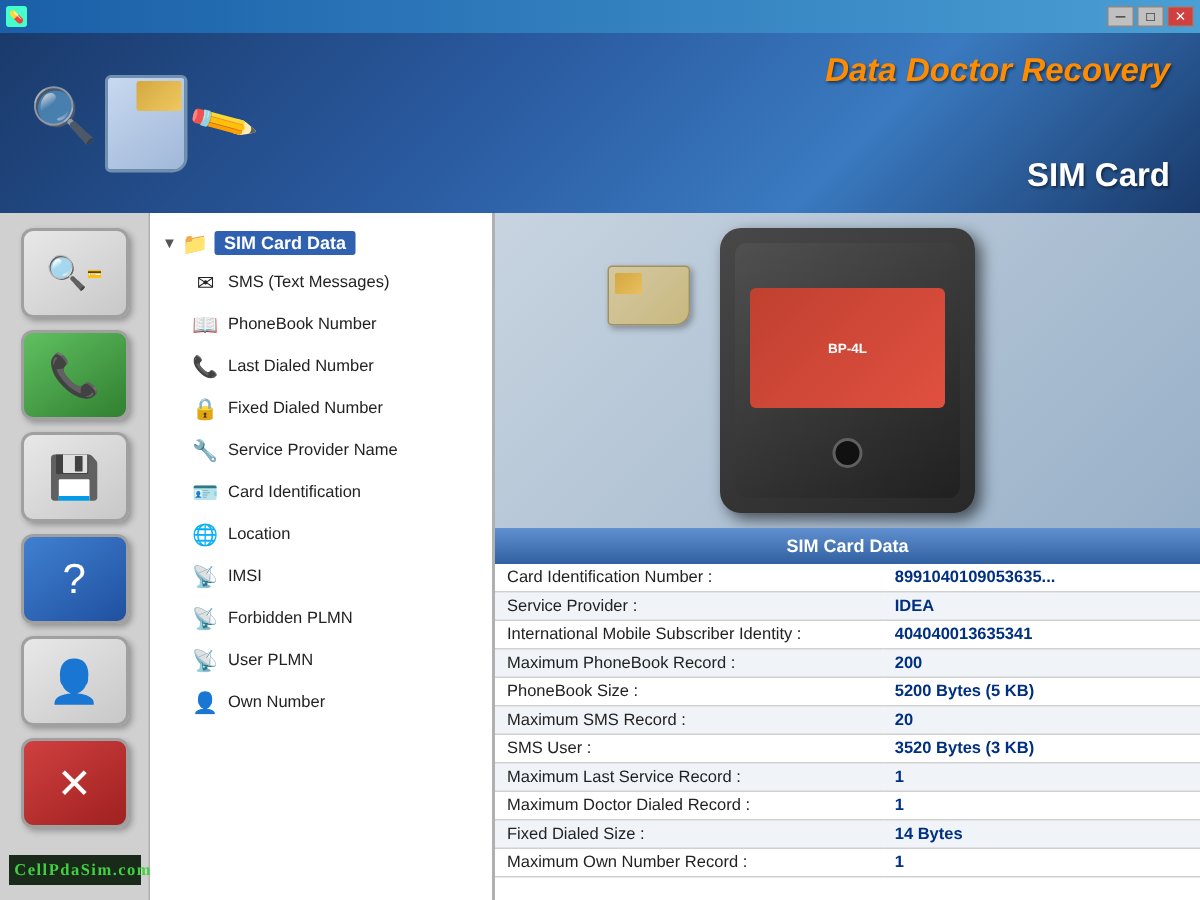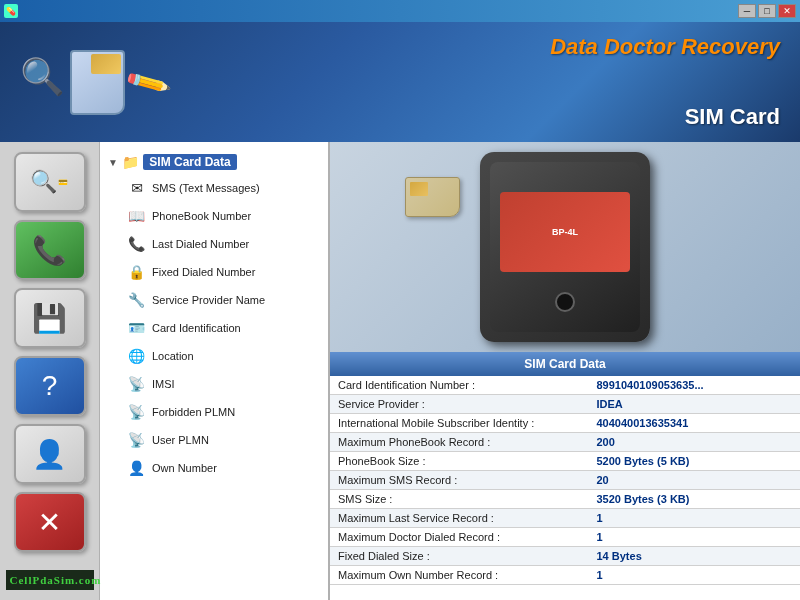--- a/index.html
+++ b/index.html
@@ -332,21 +332,21 @@
             </tr>
             <tr>
               <td>PhoneBook Size :</td>
               <td>5200 Bytes (5 KB)</td>
             </tr>
             <tr>
               <td>Maximum SMS Record :</td>
               <td>20</td>
             </tr>
             <tr>
-              <td>SMS Size :</td>
+              <td>SMS User :</td>
               <td>3520 Bytes (3 KB)</td>
             </tr>
             <tr>
               <td>Maximum Last Service Record :</td>
               <td>1</td>
             </tr>
             <tr>
               <td>Maximum Doctor Dialed Record :</td>
               <td>1</td>
             </tr>

